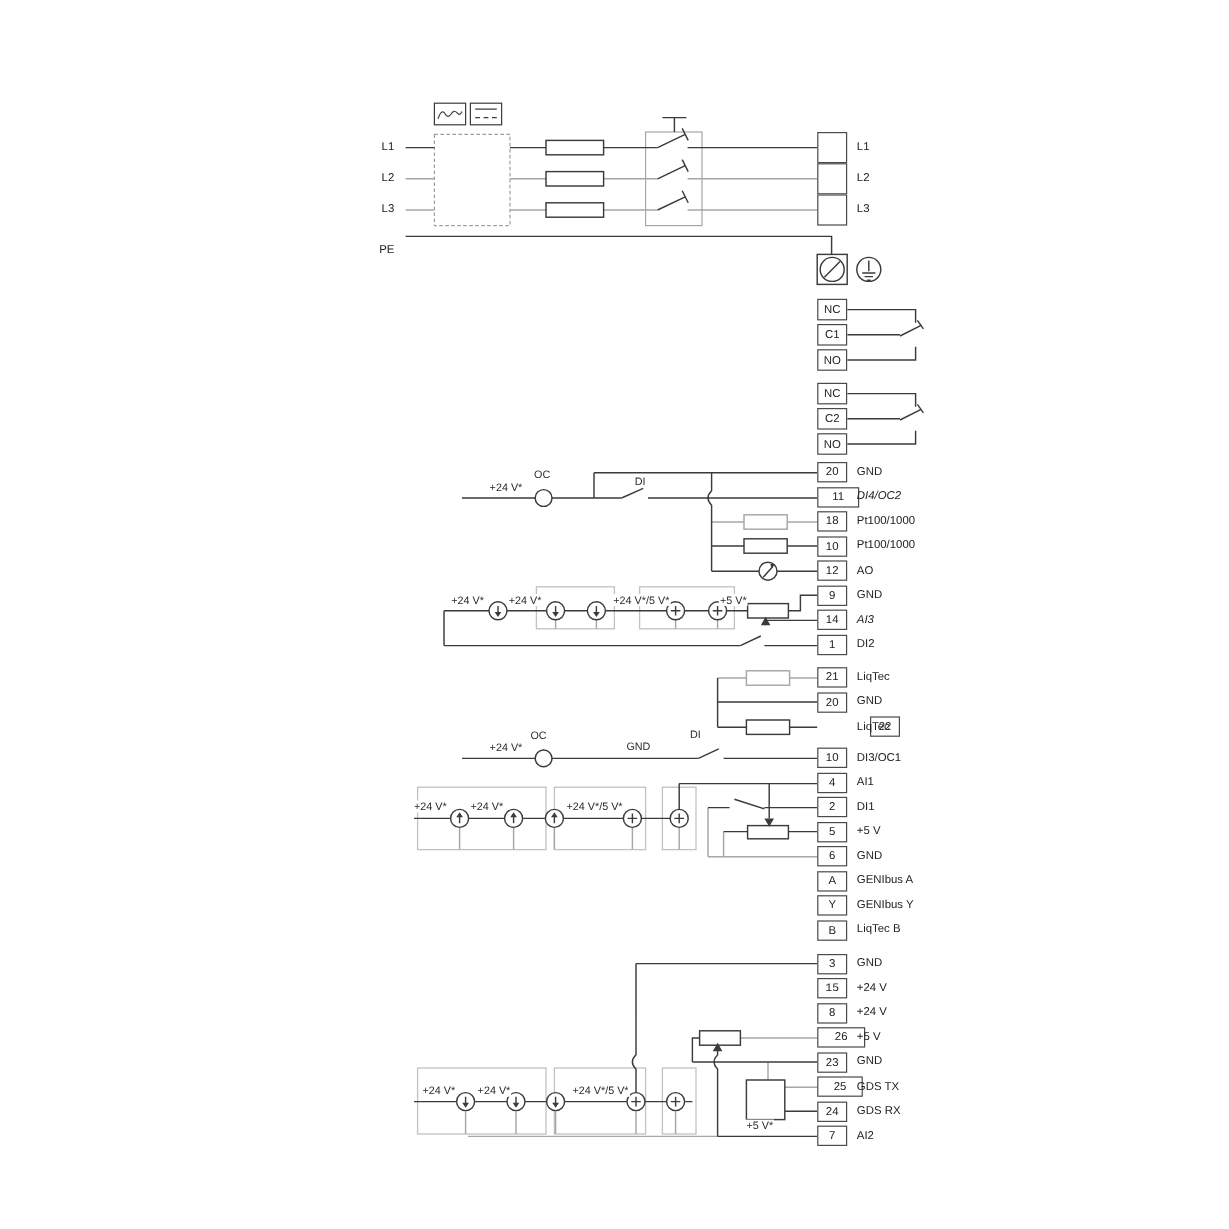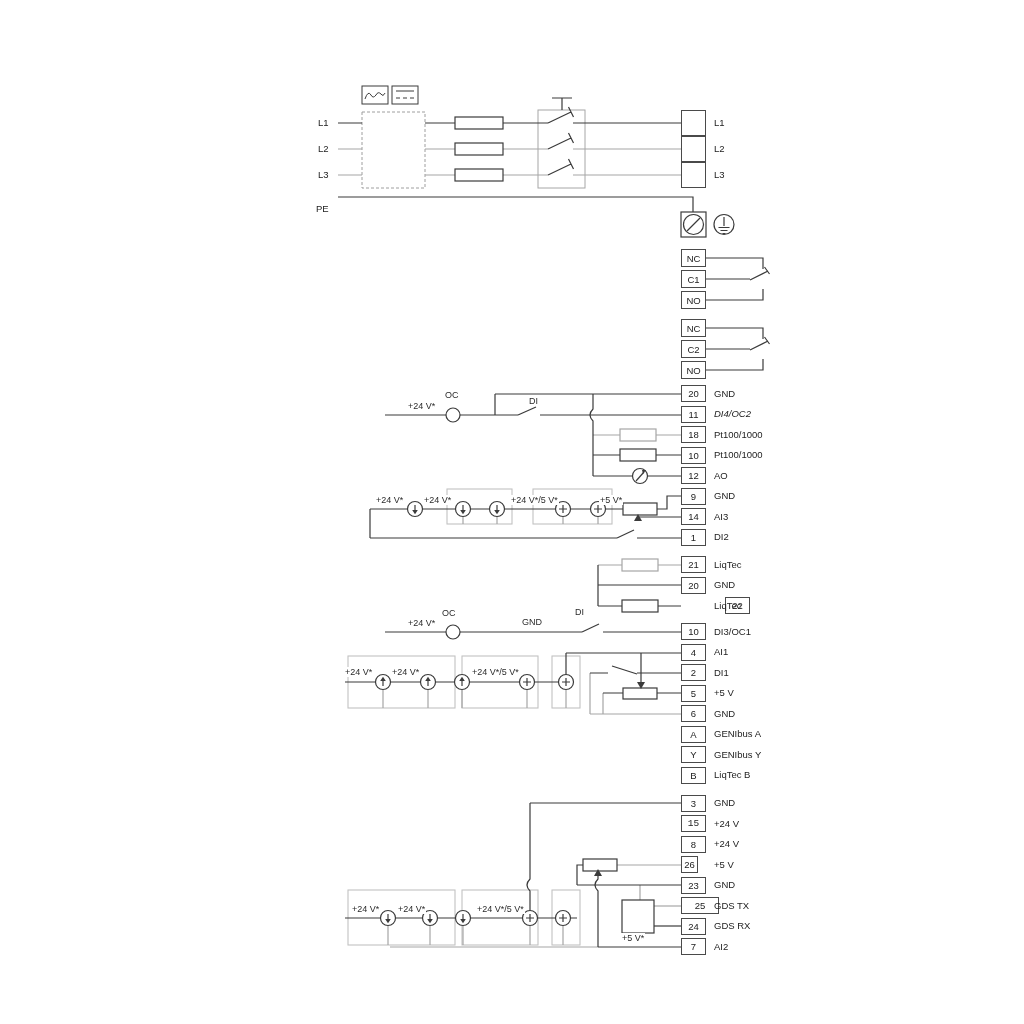--- a/index.html
+++ b/index.html
@@ -206,21 +206,21 @@
     <div class="tcell" style="left: 681px; top: 340px; width: 25px; height: 18px;">
       <span>C2</span>
     </div>
     <div class="tcell" style="left: 681px; top: 361px; width: 25px; height: 18px;">
       <span>NO</span>
     </div>
     <div class="tcell" style="left: 681px; top: 385px; width: 25px; height: 17px;">
       <span>20</span>
     </div>
     <div class="tlabel" style="left: 714px; top: 387.5px;">GND</div>
-    <div class="tcell" style="left: 681px; top: 405.5px; width: 25px; height: 17px;">
+    <div class="tcell" style="left: 681px; top: 405.5px; width: 35px; height: 17px;">
       <span>11</span>
     </div>
     <div class="tlabel" style="left: 714px; top: 408px; font-style: italic;">DI4/OC2</div>
     <div class="tcell" style="left: 681px; top: 426px; width: 25px; height: 17px;">
       <span>18</span>
     </div>
     <div class="tlabel" style="left: 714px; top: 428.5px;">Pt100/1000</div>
     <div class="tcell" style="left: 681px; top: 446.5px; width: 25px; height: 17px;">
       <span>10</span>
     </div>
@@ -229,21 +229,21 @@
       <span>12</span>
     </div>
     <div class="tlabel" style="left: 714px; top: 469.5px;">AO</div>
     <div class="tcell" style="left: 681px; top: 487.5px; width: 25px; height: 17px;">
       <span>9</span>
     </div>
     <div class="tlabel" style="left: 714px; top: 490px;">GND</div>
     <div class="tcell" style="left: 681px; top: 508px; width: 25px; height: 17px;">
       <span>14</span>
     </div>
-    <div class="tlabel" style="left: 714px; top: 510.5px;">AI3</div>
+    <div class="tlabel" style="left: 714px; top: 510.5px; font-style: italic;">AI3</div>
     <div class="tcell" style="left: 681px; top: 528.5px; width: 25px; height: 17px;">
       <span>1</span>
     </div>
     <div class="tlabel" style="left: 714px; top: 531px;">DI2</div>
     <div class="tcell" style="left: 681px; top: 556px; width: 25px; height: 17px;">
       <span>21</span>
     </div>
     <div class="tlabel" style="left: 714px; top: 558.5px;">LiqTec</div>
     <div class="tcell" style="left: 681px; top: 576.5px; width: 25px; height: 17px;">
       <span>20</span>
@@ -290,21 +290,21 @@
     </div>
     <div class="tlabel" style="left: 714px; top: 797px;">GND</div>
     <div class="tcell" style="left: 681px; top: 815px; width: 25px; height: 17px; font-family: Liberation Mono, monospace;">
       <span>15</span>
     </div>
     <div class="tlabel" style="left: 714px; top: 817.5px;">+24 V</div>
     <div class="tcell" style="left: 681px; top: 835.5px; width: 25px; height: 17px;">
       <span>8</span>
     </div>
     <div class="tlabel" style="left: 714px; top: 838px;">+24 V</div>
-    <div class="tcell" style="left: 681px; top: 856px; width: 17px; height: 17px;">
+    <div class="tcell" style="left: 681px; top: 856px; width: 40px; height: 17px;">
       <span>26</span>
     </div>
     <div class="tlabel" style="left: 714px; top: 858.5px;">+5 V</div>
     <div class="tcell" style="left: 681px; top: 876.5px; width: 25px; height: 17px; align-items: center;">
       <span>23</span>
     </div>
     <div class="tlabel" style="left: 714px; top: 879px;">GND</div>
     <div class="tcell" style="left: 681px; top: 897px; width: 38px; height: 17px;">
       <span>25</span>
     </div>

